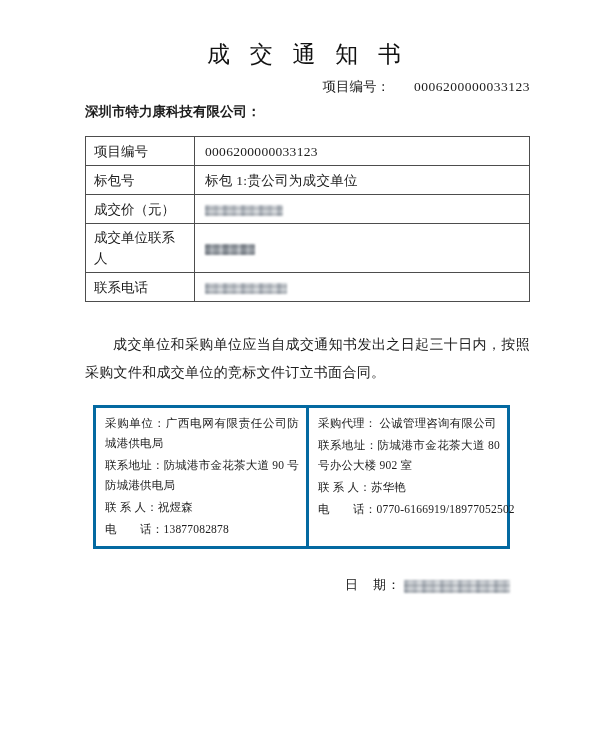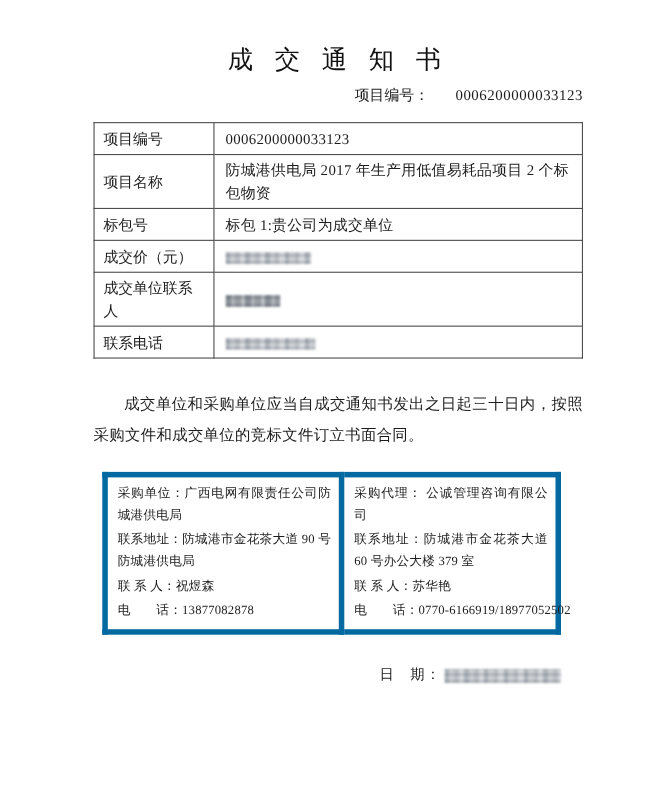--- a/index.html
+++ b/index.html
@@ -57,21 +57,21 @@
     background-blend-mode:multiply;
   }
   .m-price{width:78px;height:11px;}
   .m-name{width:50px;height:11px;}
   .m-phone{width:82px;height:11px;}
   .m-date{width:106px;height:13px;}
   .contact-table{
     width:417px;margin:19px 0 0 8px;table-layout:fixed;
   }
   .contact-table td{
-    border:5px solid #0369a1;vertical-align:top;
+    border:3px solid #0369a1;vertical-align:top;
     font-size:11.5px;line-height:20px;padding:5px 7px 5px 9px;
     letter-spacing:0.2px;
     margin-top:16px;
   }
   .contact-table td.c-left{width:194px;}
   .contact-table p{margin:0 0 2px 0;text-align:justify;}
   .contact-table p.nowrap{white-space:nowrap;text-align:left;}
   .date-line{
     margin-top:26px;padding-left:260px;font-size:13px;line-height:20px;
   }
@@ -81,31 +81,28 @@
 <body>
 
 <div class="page">
 
   <h1 class="doc-title">成 交 通 知 书</h1>
 
   <div class="project-line">
     <span>项目编号：</span><span class="pv">0006200000033123</span>
   </div>
 
+  <p class="addressee">深圳市特力康科技有限公司：</p>
 
 
   <table class="award-table">
     <tbody>
       <tr>
         <td class="lbl">项目编号</td>
         <td class="val">0006200000033123</td>
-      </tr>
-      <tr>
-        <td class="lbl">项目名称</td>
-        <td class="val">防城港供电局 2017 年生产用低值易耗品项目 2 个标包物资</td>
       </tr>
       <tr>
         <td class="lbl">标包号</td>
         <td class="val">标包 1:贵公司为成交单位</td>
       </tr>
       <tr>
         <td class="lbl">成交价（元）</td>
         <td class="val"><span class="mosaic m-light m-price"></span></td>
       </tr>
       <tr>
@@ -125,21 +122,21 @@
     <tbody>
       <tr>
         <td class="c-left">
           <p>采购单位：广西电网有限责任公司防城港供电局</p>
           <p>联系地址：防城港市金花茶大道 90 号防城港供电局</p>
           <p>联 系 人：祝煜森</p>
           <p class="nowrap">电　　话：13877082878</p>
         </td>
         <td>
           <p>采购代理： 公诚管理咨询有限公司</p>
-          <p>联系地址：防城港市金花茶大道 60 号办公大楼 379 室</p>
+          <p>联系地址：防城港市金花茶大道 80 号办公大楼 902 室</p>
           <p>联 系 人：苏华艳</p>
           <p class="nowrap">电　　话：0770-6166919/18977052502</p>
         </td>
       </tr>
     </tbody>
   </table>
 
   <div class="date-line">
     <span class="dl">日　期：</span>
     <span class="mosaic m-light m-date"></span>

